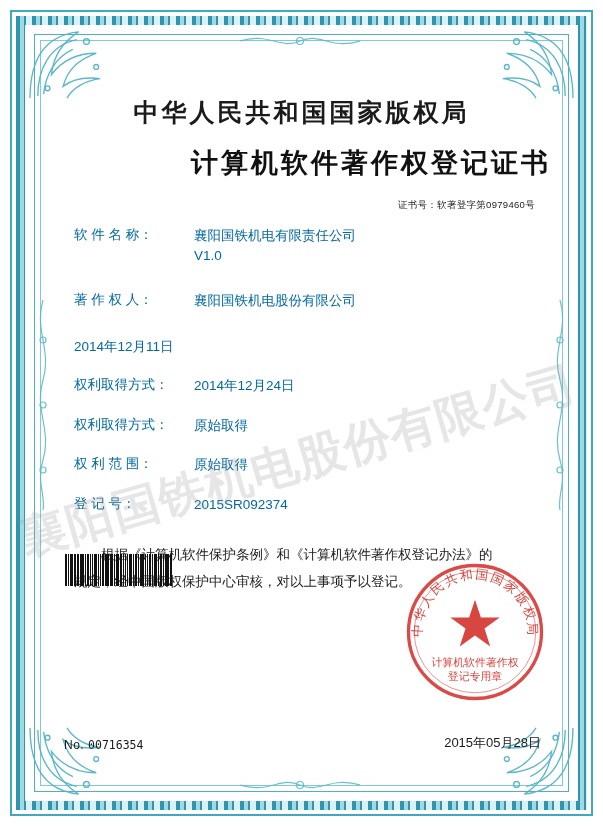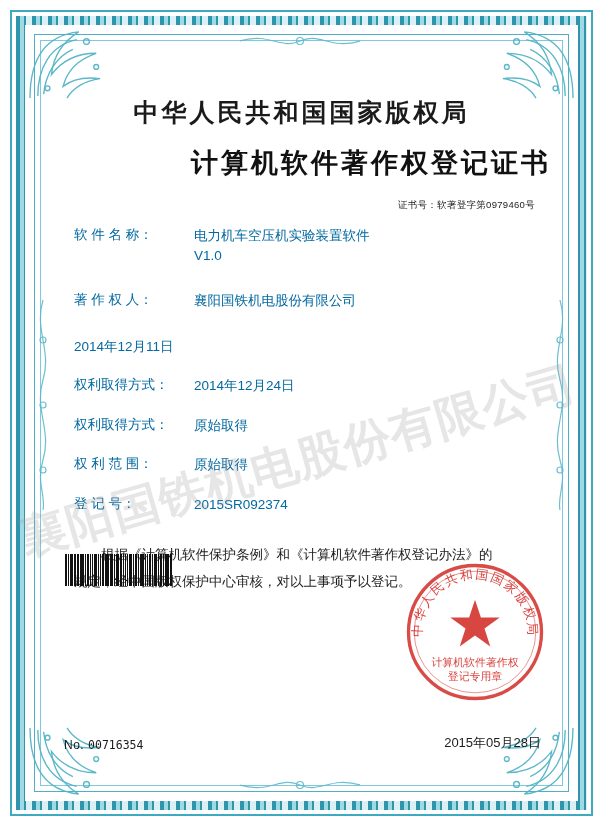--- a/index.html
+++ b/index.html
@@ -306,21 +306,21 @@
 
     <div class="title-main">中华人民共和国国家版权局</div>
     <div class="title-sub">计算机软件著作权登记证书</div>
 
     <div class="cert-no">证书号：软著登字第0979460号</div>
 
     <div class="fields">
 
       <div class="field-row row-gap-xl">
         <div class="field-label">软 件 名 称：</div>
-        <div class="field-value">电力机车空压机实验装置软件
+        <div class="field-value">襄阳国铁机电有限责任公司
 V1.0</div>
       </div>
 
       <div class="field-row row-gap-xl">
         <div class="field-label">著 作 权 人：</div>
         <div class="field-value">襄阳国铁机电股份有限公司</div>
       </div>
 
       <div class="field-row row-gap-lg">
         <div class="field-value">2014年12月11日</div>

